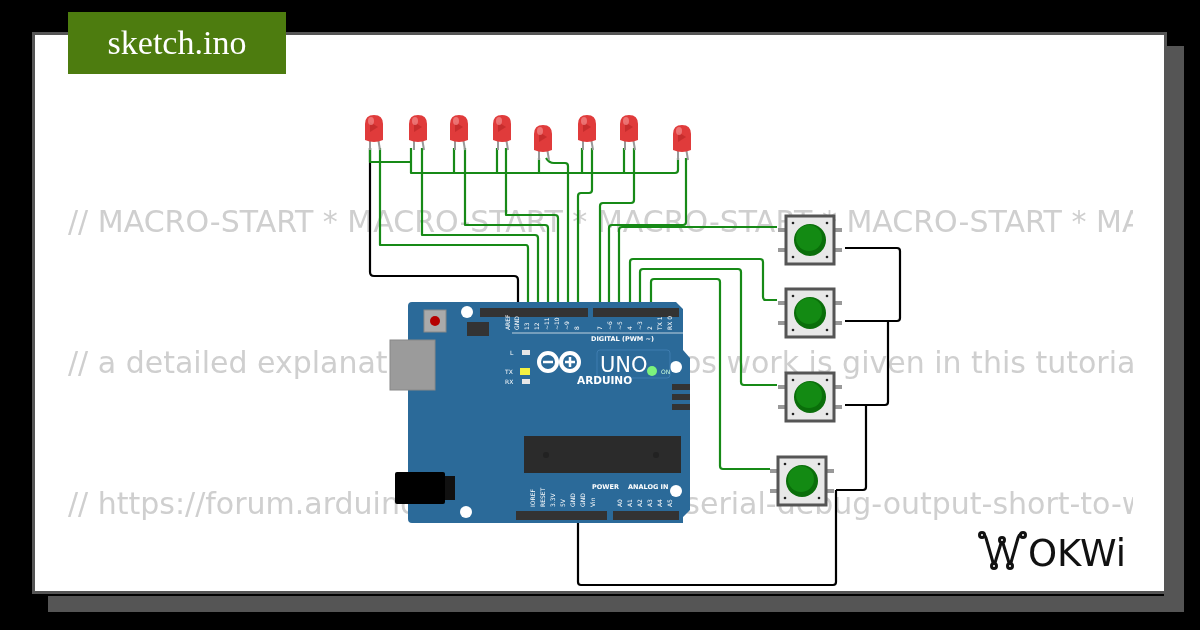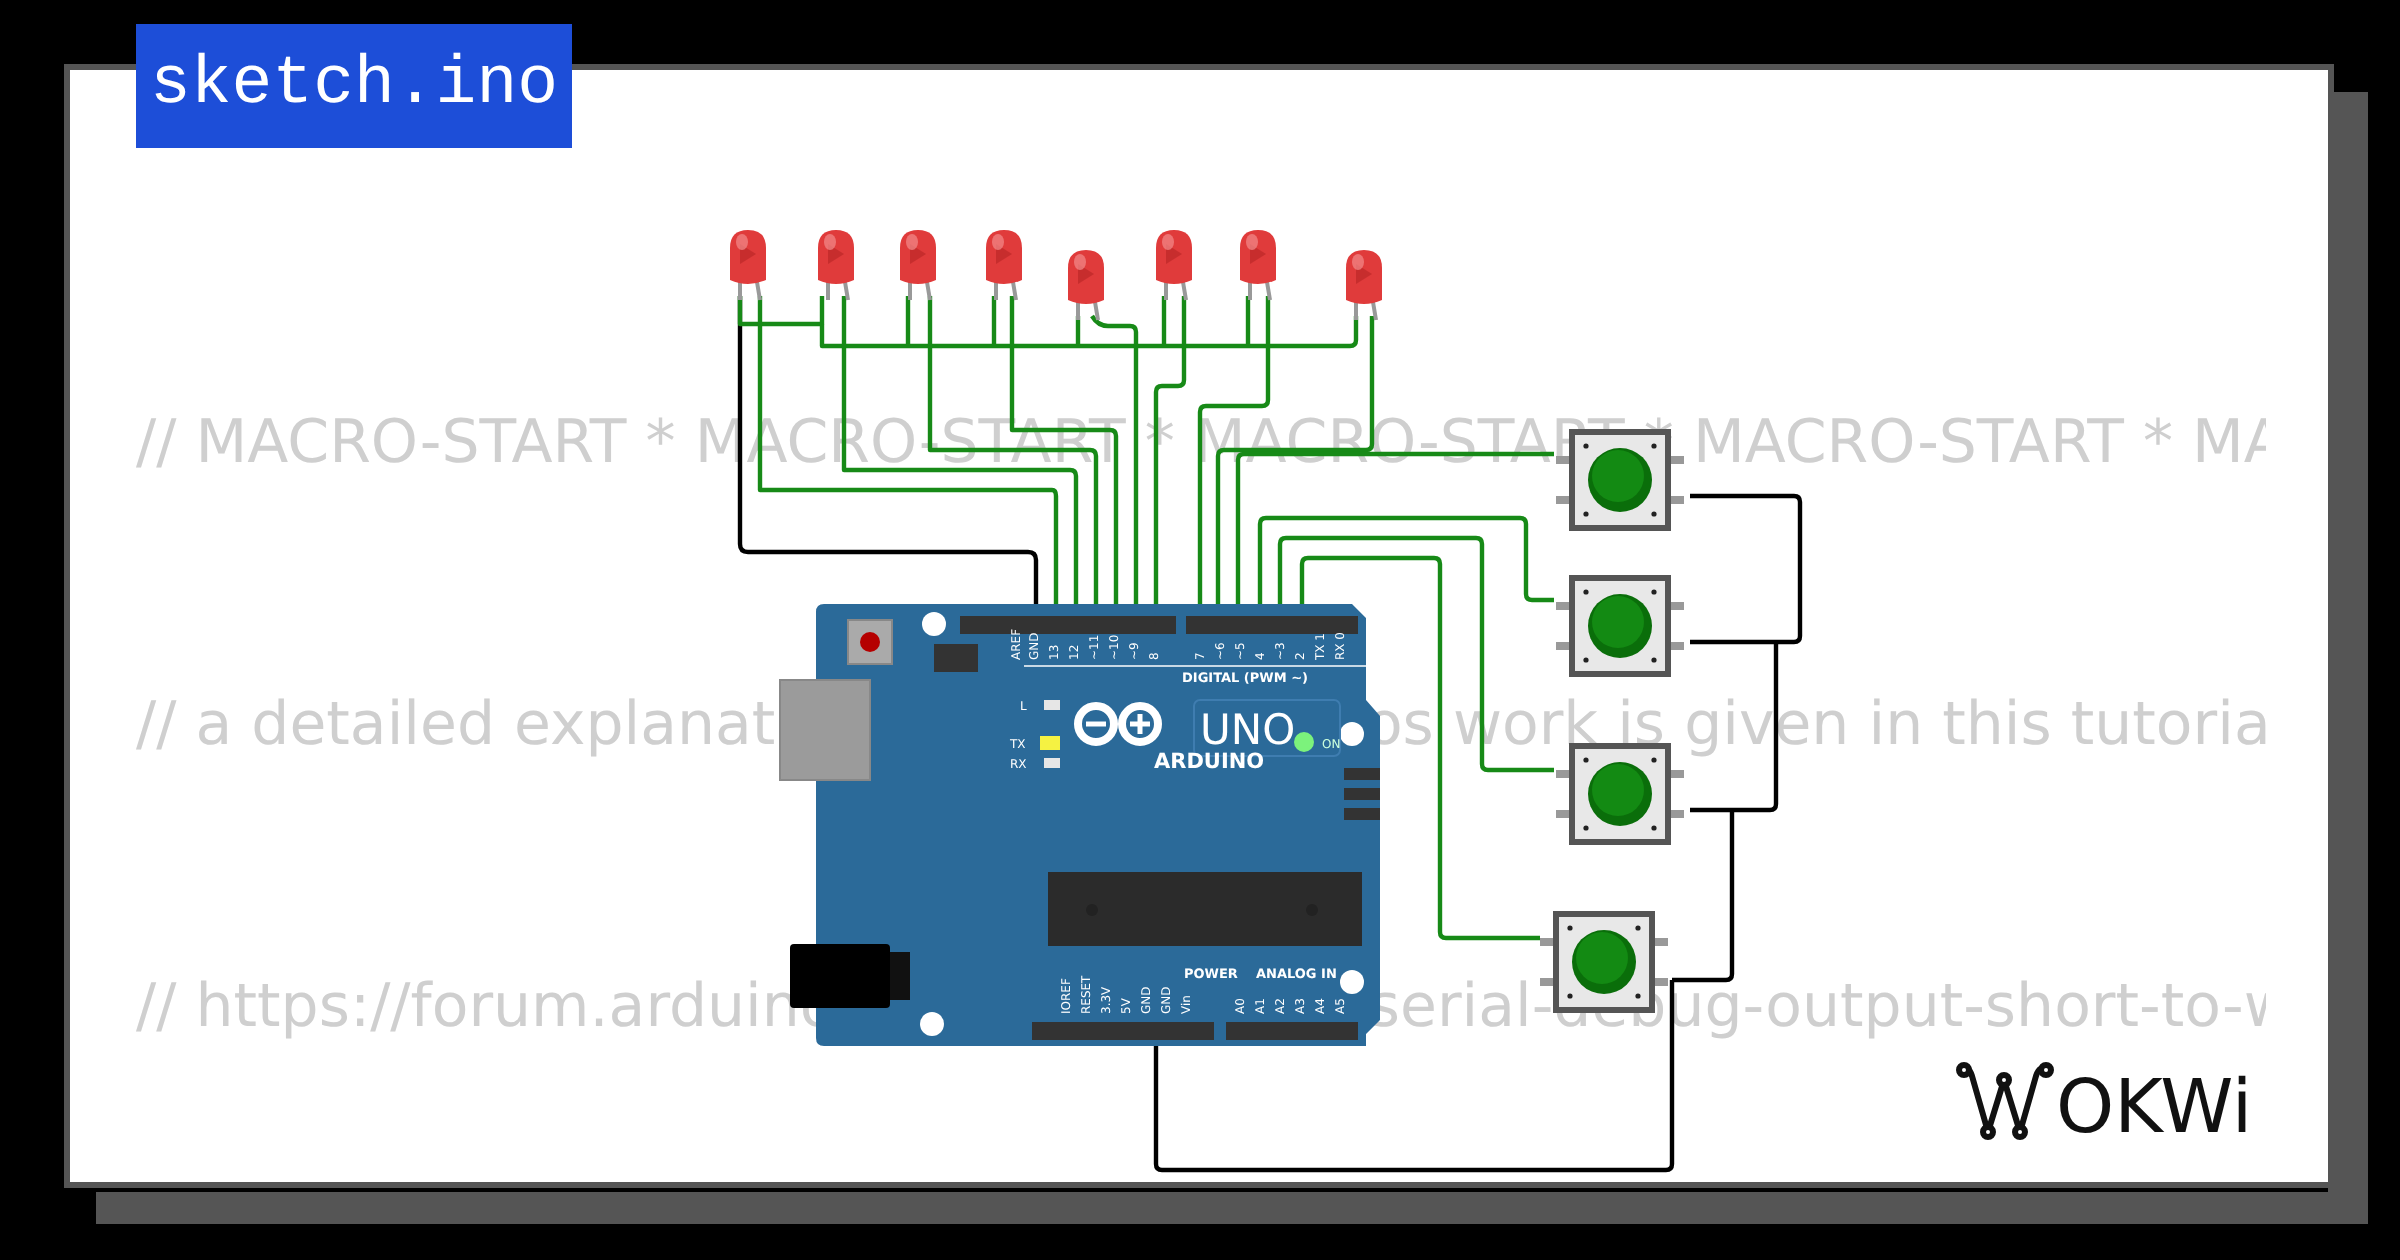--- a/index.html
+++ b/index.html
@@ -1,21 +1,21 @@
 <!DOCTYPE html>
 <html><head>
 <meta charset="utf-8">
 <style>
   html,body{margin:0;padding:0;}
   body{width:1200px;height:630px;background:#000;position:relative;overflow:hidden;font-family:"Liberation Sans","DejaVu Sans",sans-serif;}
   .shadow-right{position:absolute;left:1166px;top:46px;width:18px;height:566px;background:#555;}
   .shadow-bottom{position:absolute;left:48px;top:596px;width:1136px;height:16px;background:#555;}
   .card{position:absolute;left:32px;top:32px;width:1132px;height:562px;background:#fff;border:3px solid #555;border-right:none;border-bottom:3px solid #555;box-sizing:border-box;overflow:hidden;}
   .card-inner-border-right{position:absolute;left:1164px;top:32px;width:3px;height:564px;background:#555;}
-  .title-tab{position:absolute;left:68px;top:12px;width:218px;height:62px;background:#1d4ed8;color:#fff;font-family:Liberation Mono, monospace;font-size:34px;line-height:62px;text-align:center;letter-spacing:0px;}
+  .title-tab{position:absolute;left:68px;top:12px;width:218px;height:62px;background:#4d7c0f;color:#fff;font-family:Liberation Serif, serif;font-size:34px;line-height:62px;text-align:center;letter-spacing:0px;}
   .code{position:absolute;left:68px;top:104px;width:1065px;height:520px;overflow:hidden;font-family:"DejaVu Sans",sans-serif;font-size:30px;color:#cfcfcf;white-space:pre;line-height:47px;}
   .code .line{height:47px;}
   svg.circuit{position:absolute;left:0;top:0;}
   .wokwi{position:absolute;left:976px;top:526px;height:46px;}
 </style>
 </head>
 <body>
 
 <div class="shadow-right"></div>
 <div class="shadow-bottom"></div>

